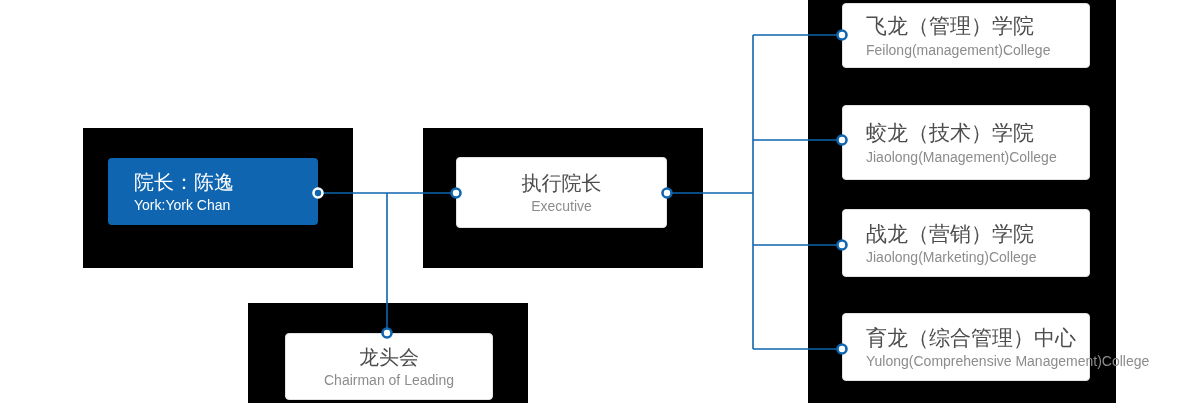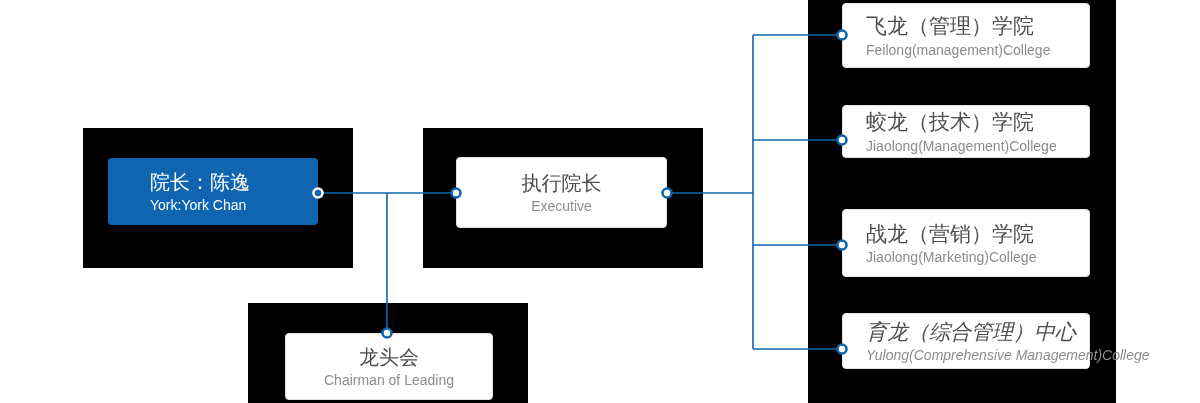--- a/index.html
+++ b/index.html
@@ -57,43 +57,43 @@
   .node .subtitle{
     font-size:14px;
     color:var(--sub);
     margin-top:2px;
     white-space:nowrap;
   }
   .node-dean{
     left:108px;top:158px;width:210px;height:67px;
     background:var(--blue);
     border:none;
-    padding-left:42px;
+    padding-left:26px;
     align-items:flex-start;
     box-shadow:1px 2px 5px rgba(0,0,0,0.35);
   }
   .node-dean .title,.node-dean .subtitle{color:#fff;}
   .node-exec{
     left:456px;top:157px;width:211px;height:71px;
     align-items:center;
   }
   .node-chair{
     left:285px;top:333px;width:208px;height:67px;
     align-items:center;text-align:right;
   }
   .college{
     left:842px;width:248px;
     padding-left:23px;
     align-items:flex-start;
   }
   .college .title{font-size:21px;}
   .college-1{top:3px;height:65px;}
-  .college-2{top:105px;height:53px;}
+  .college-2{top:105px;height:75px;}
   .college-3{top:209px;height:68px;}
-  .college-4{top:313px;height:56px;font-style:italic;}
+  .college-4{top:313px;height:68px;}
 </style>
 </head>
 <body>
 
 <div class="stage">
 
   <div class="backdrop bd-dean"></div>
   <div class="backdrop bd-exec"></div>
   <div class="backdrop bd-chair"></div>
   <div class="backdrop bd-colleges"></div>

